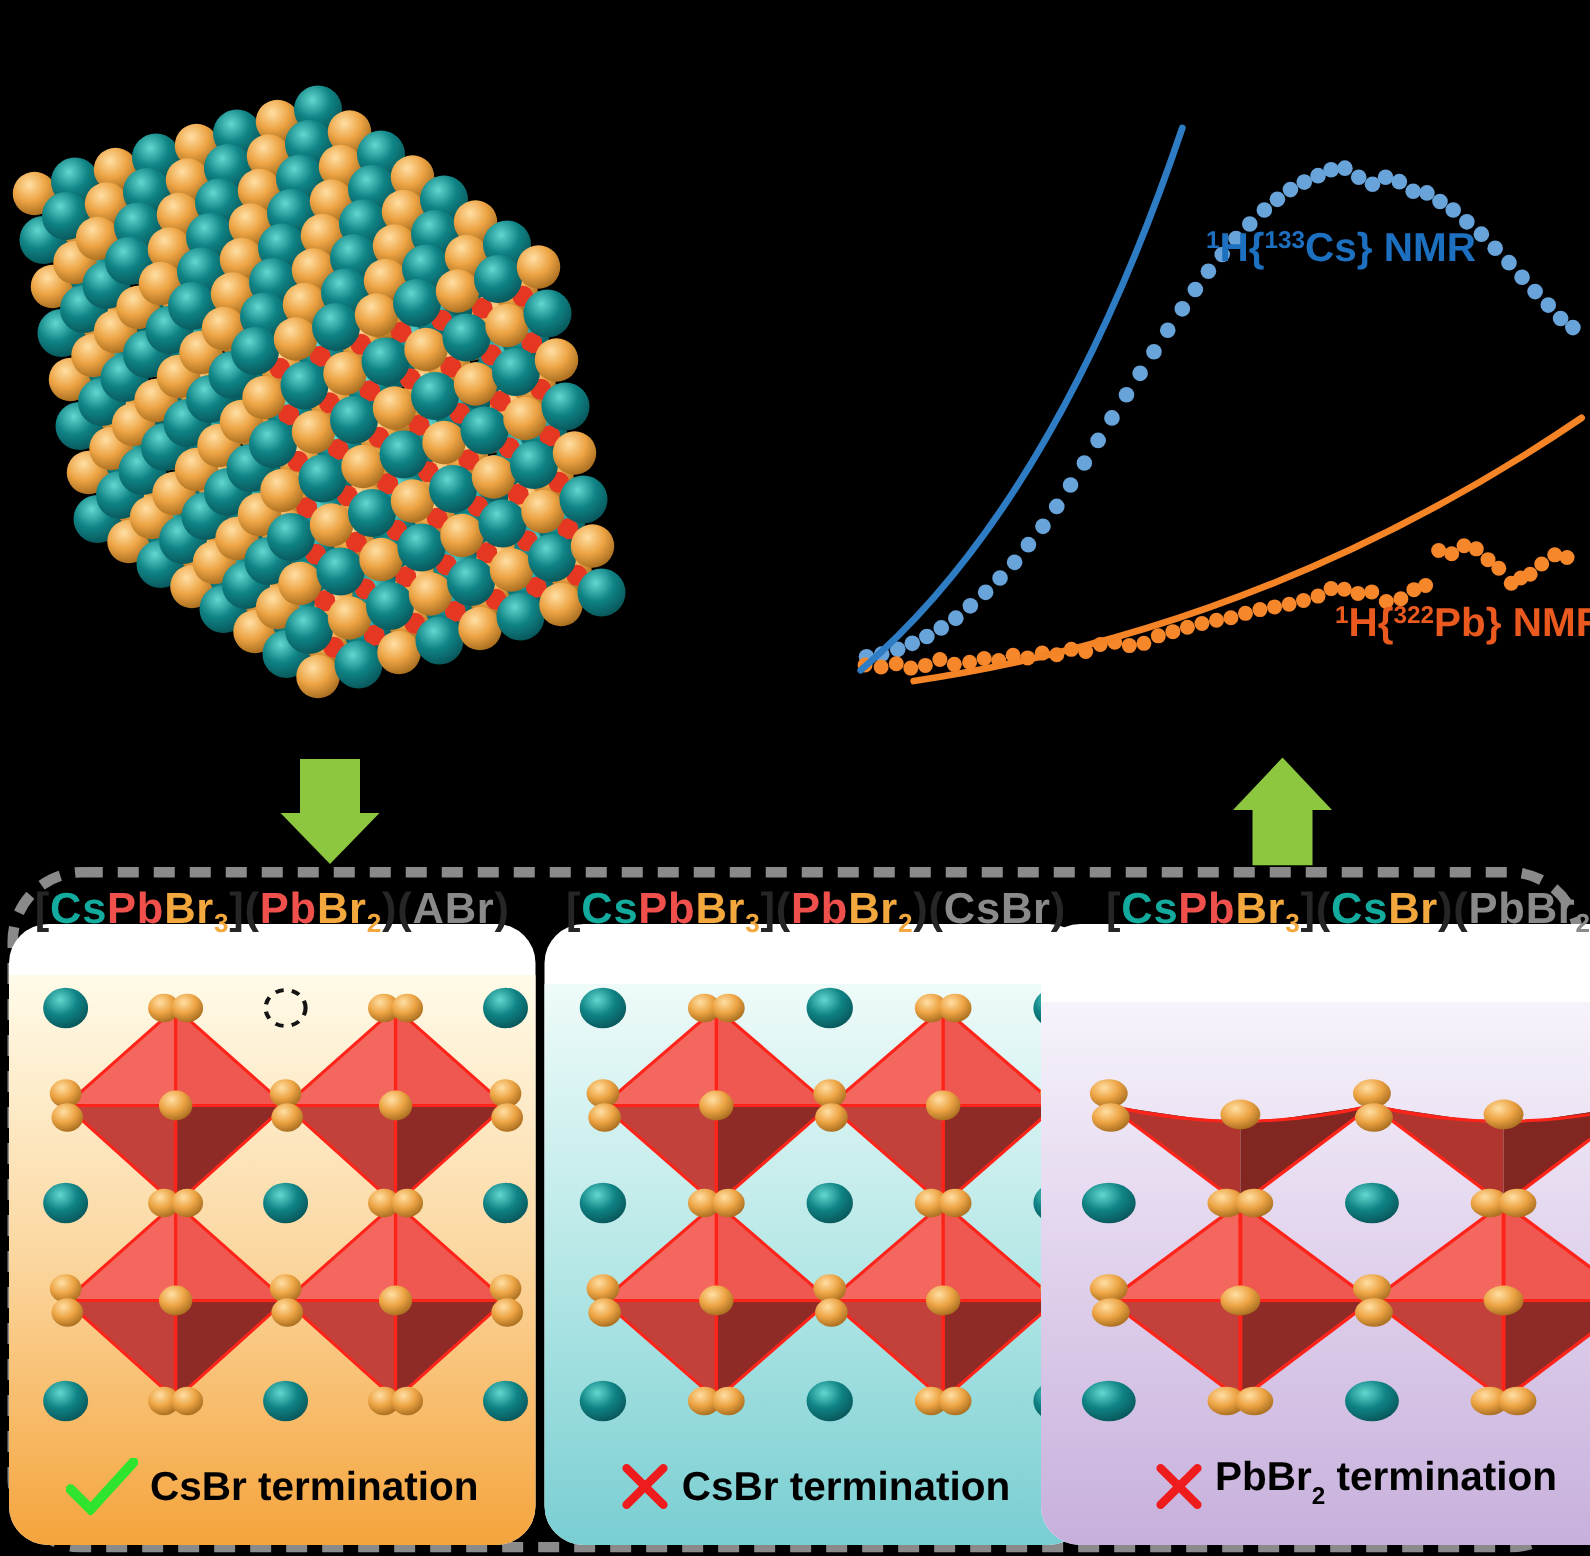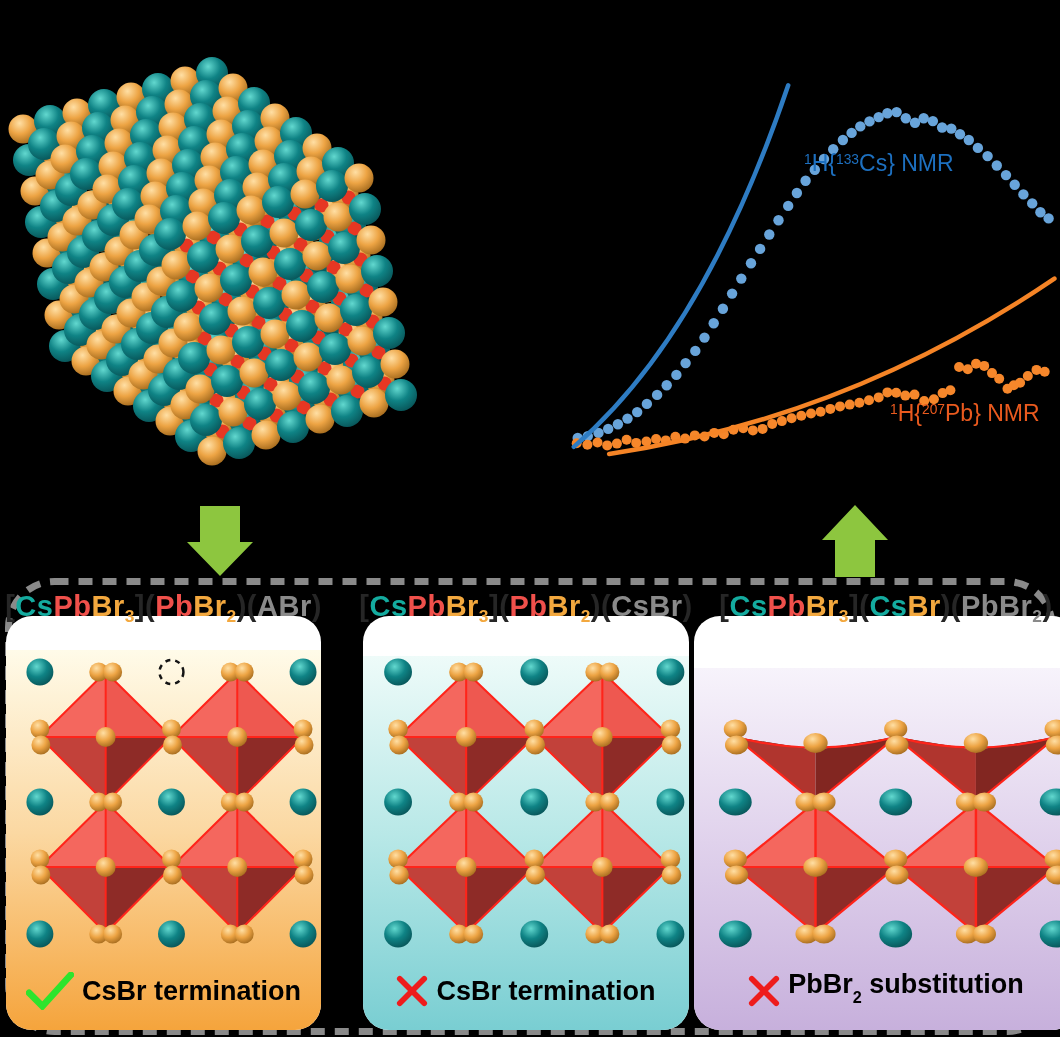--- a/index.html
+++ b/index.html
@@ -5,28 +5,28 @@
   html,body{margin:0;padding:0;background:#000;}
   .canvas{position:relative;width:1060px;height:1037px;background:#000;overflow:hidden;
           font-family:"Liberation Sans",sans-serif;}
   .title{position:absolute;left:28px;top:4px;font-size:31px;font-weight:bold;font-style:italic;
          letter-spacing:1px;white-space:nowrap;}
   .sub{font-size:60%;vertical-align:-30%;}
   .sup{font-size:60%;vertical-align:45%;}
   #nanocrystal{position:absolute;left:0px;top:56px;}
   .nmr{position:absolute;left:560px;top:78px;width:500px;height:386px;}
   #nmr-svg{position:absolute;left:0;top:0;}
-  .nmr-label{position:absolute;font-size:23px;font-weight:normal;white-space:nowrap;}
+  .nmr-label{position:absolute;font-size:27px;font-weight:bold;white-space:nowrap;}
   #nmr-label-0{left:244px;top:72px;}
   #nmr-label-1{left:330px;top:322px;}
   .arrow{position:absolute;}
   #arrow-down{left:186px;top:506px;}
   #arrow-up{left:821px;top:505px;}
   #dashed-border{position:absolute;left:0;top:575px;}
-  .panel{position:absolute;top:616px;height:414px;}
+  .panel{position:absolute;top:616px;height:414px;padding-left:36px;}
   #panel-0{left:6px;width:315px;}
   #panel-1{left:363px;width:326px;}
   #panel-2{left:694px;width:384px;}
   .card{position:absolute;left:0;top:0;right:0;bottom:0;background:#fff;border-radius:26px;}
   .pbody{position:absolute;left:0;right:0;bottom:0;border-radius:0 0 26px 26px;overflow:hidden;}
   .structure{position:absolute;left:0;top:0;width:100%;display:block;}
   .caption{position:absolute;left:0;right:0;bottom:0;height:78px;display:flex;align-items:center;
            justify-content:center;gap:8px;color:#000;font-weight:bold;font-size:27px;}
   .cap-lines{text-align:center;line-height:33px;white-space:nowrap;}
   .formula{position:absolute;left:-14px;right:-14px;top:-26px;text-align:center;font-size:29px;
@@ -501,21 +501,21 @@
         <circle cx="447.5" cy="310.8" r="5" fill="#f6872b"></circle>
         <circle cx="453.8" cy="307.3" r="5" fill="#f6872b"></circle>
         <circle cx="460.1" cy="304.8" r="5" fill="#f6872b"></circle>
         <circle cx="467.8" cy="298.0" r="5" fill="#f6872b"></circle>
         <circle cx="476.5" cy="291.9" r="5" fill="#f6872b"></circle>
         <circle cx="484.7" cy="293.7" r="5" fill="#f6872b"></circle>
         <path d="M13.808,368.84 Q143.52,257.86 228.22,7.259999999999991" fill="none" stroke="#2e7cc3" stroke-width="4.5" stroke-linecap="round"></path>
         <path d="M49.14,376 Q288.71999999999997,340.2 494.41999999999996,200.58" fill="none" stroke="#f58426" stroke-width="4.5" stroke-linecap="round"></path>
       </svg>
     <div class="nmr-label" id="nmr-label-0" style="color: rgb(29, 112, 192);"><span class="sup">1</span><span>H{</span><span class="sup">133</span><span>Cs} NMR</span></div>
-    <div class="nmr-label" id="nmr-label-1" style="color: rgb(234, 90, 30);"><span class="sup">1</span><span>H{</span><span class="sup">207</span><span>Pb} NMR</span></div>
+    <div class="nmr-label" id="nmr-label-1" style="color: rgb(234, 90, 30);"><span class="sup">1</span><span>H{</span><span class="sup">322</span><span>Pb} NMR</span></div>
   </div>
 
   <svg class="arrow" id="arrow-down" width="68" height="70" viewBox="0 0 68 70">
     <polygon points="14,0 54,0 54,36 67,36 34,70 1,36 14,36" fill="#8dc63f"></polygon>
   </svg>
   <svg class="arrow" id="arrow-up" width="68" height="72" viewBox="0 0 68 72">
     <polygon points="34,0 67,35 54,35 54,72 14,72 14,35 1,35" fill="#8dc63f"></polygon>
   </svg>
 
   <svg id="dashed-border" width="1060" height="460" viewBox="0 0 1060 460">
@@ -758,19 +758,19 @@
           <circle cx="93" cy="284" r="9.5" fill="url(#st2-br)"></circle>
           <circle cx="107" cy="284" r="9.5" fill="url(#st2-br)"></circle>
           <circle cx="225" cy="284" r="9.5" fill="url(#st2-br)"></circle>
           <circle cx="239" cy="284" r="9.5" fill="url(#st2-br)"></circle>
         </svg>
       <div class="caption">
         <svg class="cap-icon" width="32" height="32" viewBox="0 0 34 34">
           <path d="M4 4 L30 30 M30 4 L4 30" fill="none" stroke-width="6" stroke-linecap="round" stroke="#ee1c1c"></path>
         </svg>
         <div class="cap-lines">
-            <div><span>PbBr</span><span class="sub">2</span><span> substitution</span></div>
+            <div><span>PbBr</span><span class="sub">2</span><span> termination</span></div>
           </div>
       </div>
     </div>
   </div>
 
 </div>
 
 </body></html>

